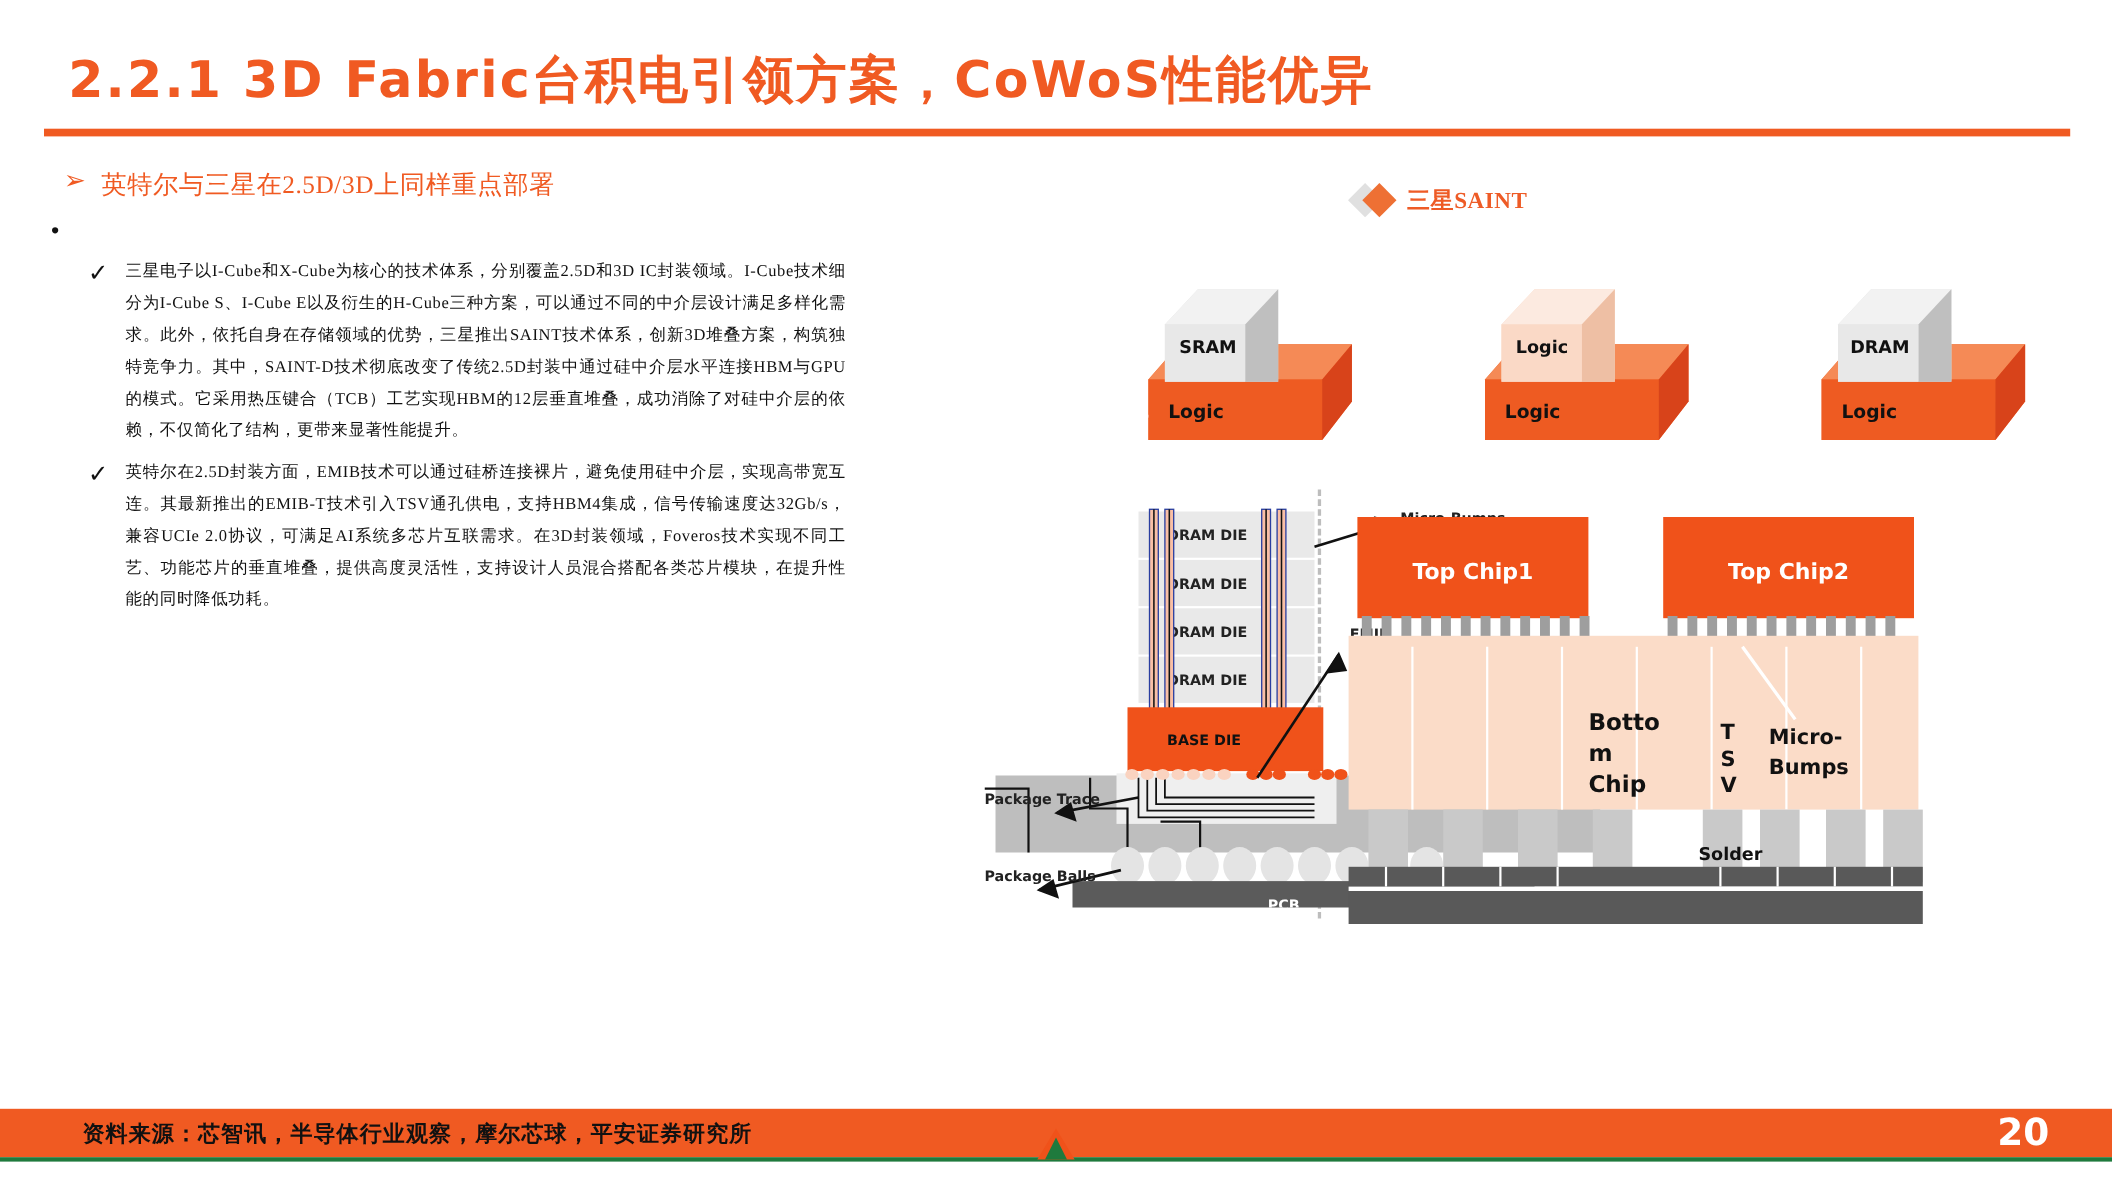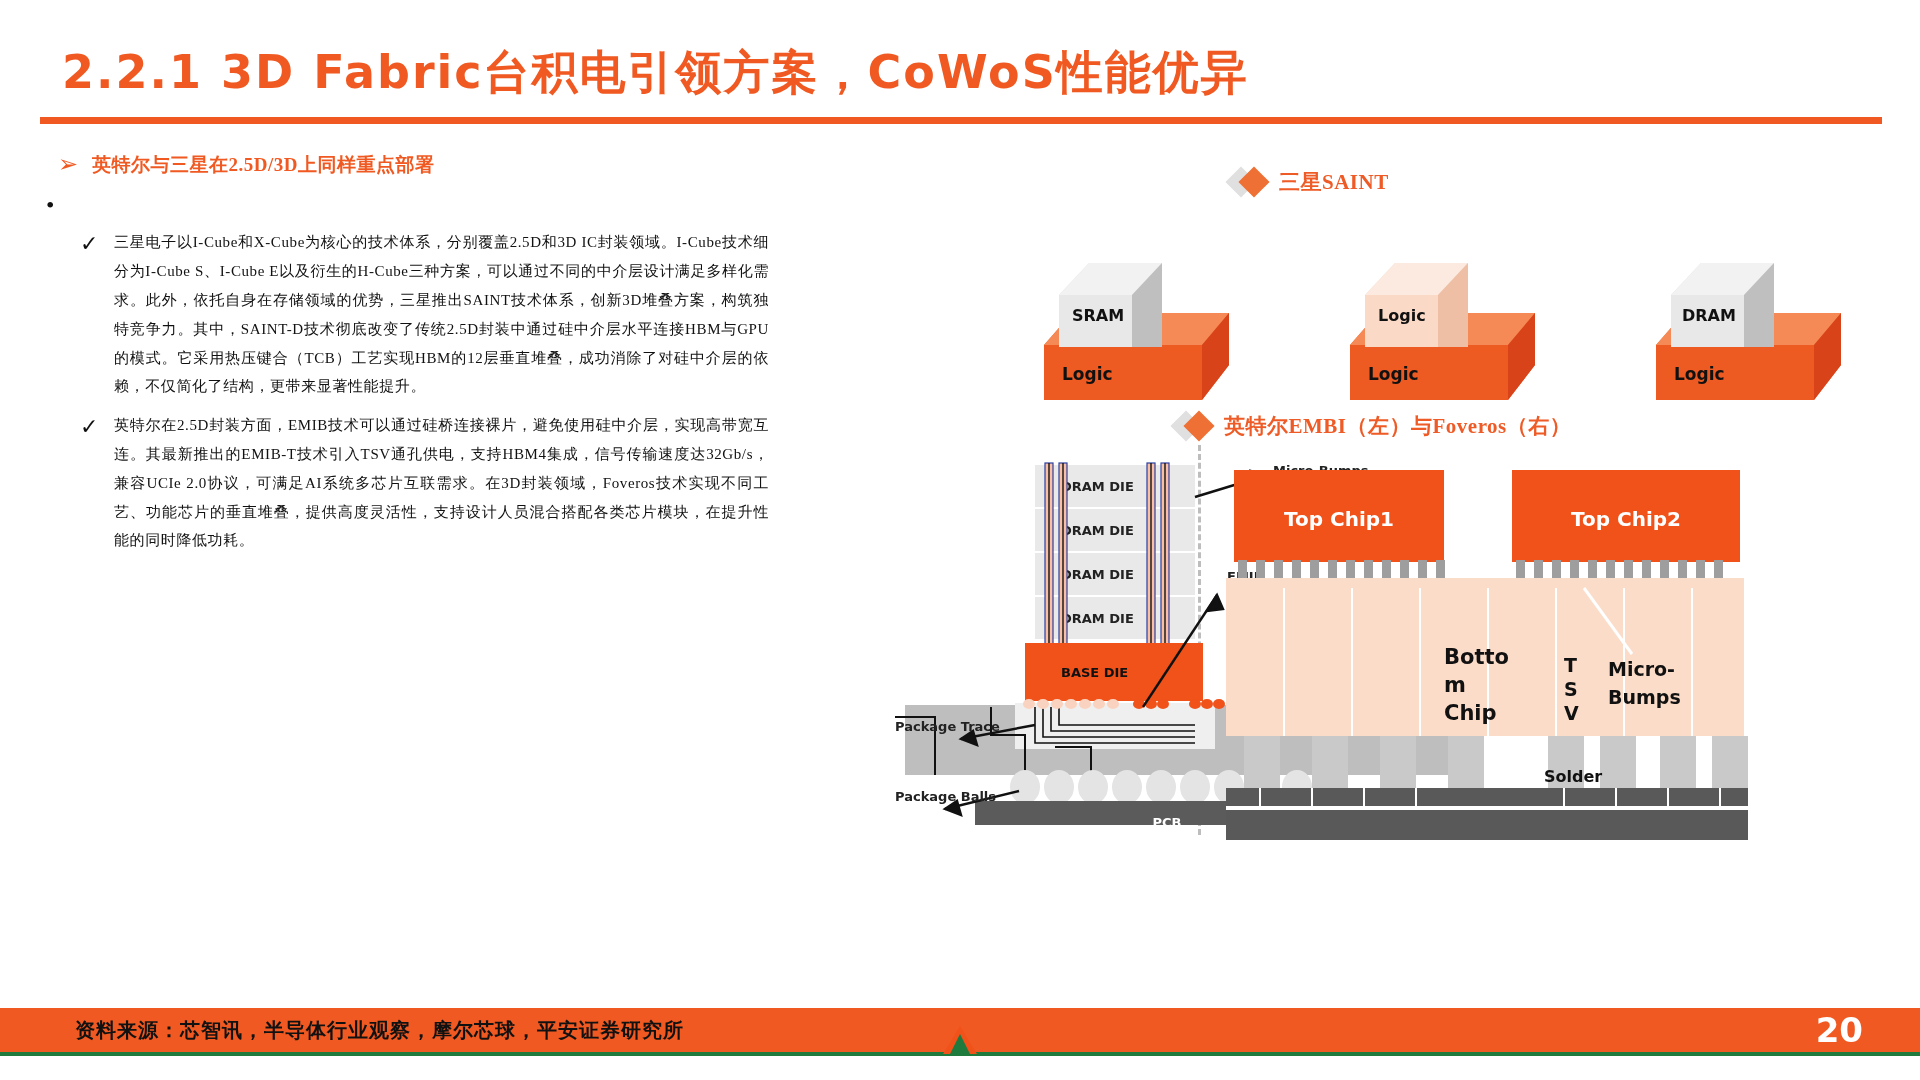--- a/index.html
+++ b/index.html
@@ -17,21 +17,21 @@
   }
   #title-rule{
     position:absolute;left:40px;top:117px;width:1842px;height:7px;
     background:#F05A22;
   }
   
   #left-col{position:absolute;left:40px;top:140px;width:930px;}
   .lvl1{display:flex;align-items:flex-start;margin:12px 0 4px 18px;}
   .lvl1 .mk{color:#F05A22;font-size:24px;line-height:1;margin-right:14px;
     font-family:"DejaVu Sans","Liberation Sans",sans-serif;}
-  .lvl1 .txt{color:#F05A22;font-weight:bold;font-size:19px;letter-spacing:.5px;
+  .lvl1 .txt{color:#F05A22;font-weight:normal;font-size:23px;letter-spacing:.5px;
     font-family:"Liberation Serif","DejaVu Serif",serif;text-align:right;}
   .lvl2{display:flex;align-items:flex-start;margin:14px 0 6px 6px;}
   .lvl2 .mk{color:#111;font-size:24px;line-height:1.1;margin-right:22px;width:10px;}
   .lvl2 .txt{color:#111;font-weight:bold;font-size:23px;letter-spacing:.4px;}
   .lvl3{display:flex;align-items:flex-start;margin:10px 0 0 40px;}
   .lvl3 .mk{color:#111;font-size:22px;line-height:1.45;margin-right:18px;width:16px;
     font-family:"DejaVu Sans","Liberation Sans",sans-serif;}
   .lvl3 .txt{color:#111;font-size:15px;line-height:1.92;text-align:justify;
     width:655px;letter-spacing:.6px;}
   
@@ -131,25 +131,20 @@
       <polygon points="188,120 215,88 215,140 188,175" fill="#D8431A"></polygon>
       <polygon points="45,70 75,38 148,38 148,122 45,122" fill="#E2E2E2"></polygon>
       <polygon points="45,70 75,38 148,38 118,70" fill="#F2F2F2"></polygon>
       <polygon points="118,70 148,38 148,122 118,122" fill="#BFBFBF"></polygon>
       <polygon points="45,70 118,70 118,122 45,122" fill="#E8E8E8"></polygon>
       <text x="56" y="96" font-family="DejaVu Sans, sans-serif" font-size="16" font-weight="bold" fill="#111">DRAM</text>
       <text x="48" y="155" font-family="DejaVu Sans, sans-serif" font-size="17" font-weight="bold" fill="#111">Logic</text>
     </svg>
   </div>
 
-  <div class="cap" style="left:195px;top:272px;">
-    <span class="dmd grey"></span>
-    <span class="dmd orange"></span>
-    <span class="lbl">英特尔EMBI（左）与Foveros（右）</span>
-  </div>
 
   <div id="mid-divider"></div>
 
   <svg style="position:absolute;left:-85px;top:315px;" width="560" height="370" viewBox="0 0 560 370">
 
     <g>
       <rect x="140" y="10" width="160" height="42" fill="#E9E9E9"></rect>
       <rect x="140" y="54" width="160" height="42" fill="#E9E9E9"></rect>
       <rect x="140" y="98" width="160" height="42" fill="#E9E9E9"></rect>
       <rect x="140" y="142" width="160" height="42" fill="#E9E9E9"></rect>

